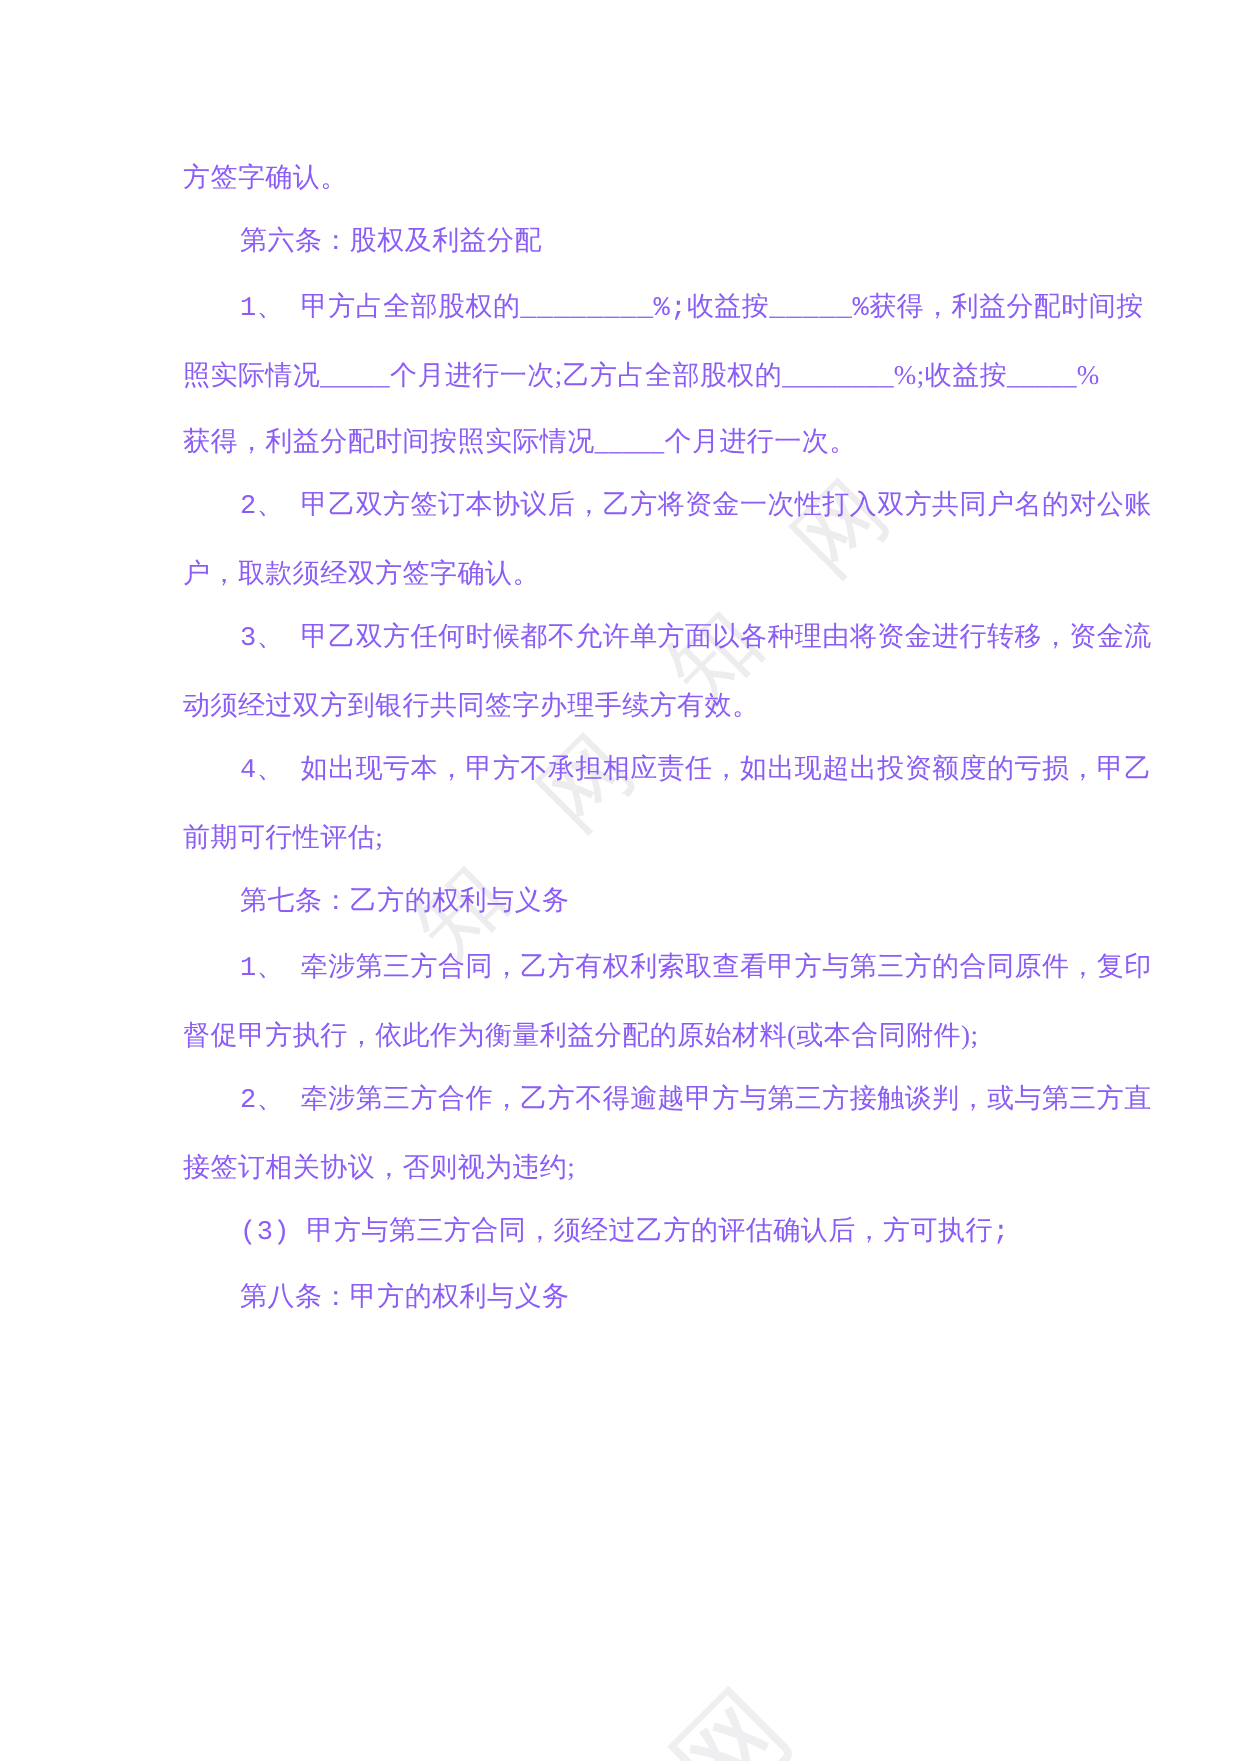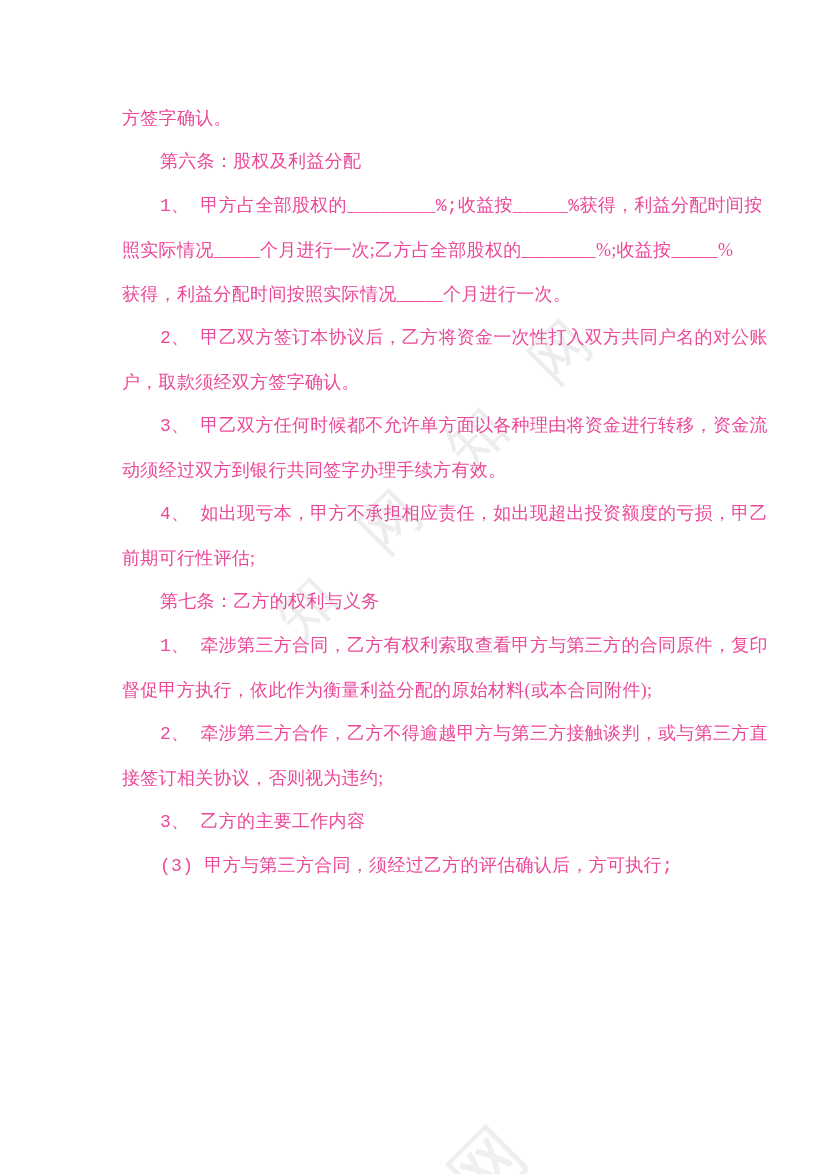--- a/index.html
+++ b/index.html
@@ -12,21 +12,21 @@
   }
   .doc {
     position: absolute;
     left: 122px; top: 96px; width: 596px;
   }
   .doc-line {
     font-size: 18px;
     line-height: 44px;
     height: 44px;
     white-space: nowrap;
-    color: #ec4899;
+    color: #8b5cf6;
     letter-spacing: 0.3px;
   }
   .doc-line.indent { padding-left: 38px; font-family: Liberation Mono, monospace; }
   .wm-diagonal {
     position: absolute;
     left: 258px; top: 600px;
     transform: rotate(-45deg);
     transform-origin: 0 0;
     font-size: 58px;
     letter-spacing: 62px;
@@ -64,15 +64,15 @@
     <div class="doc-line">户，取款须经双方签字确认。</div>
     <div class="doc-line indent">3、 甲乙双方任何时候都不允许单方面以各种理由将资金进行转移，资金流</div>
     <div class="doc-line">动须经过双方到银行共同签字办理手续方有效。</div>
     <div class="doc-line indent">4、 如出现亏本，甲方不承担相应责任，如出现超出投资额度的亏损，甲乙</div>
     <div class="doc-line">前期可行性评估;</div>
     <div class="doc-line indent">第七条：乙方的权利与义务</div>
     <div class="doc-line indent">1、 牵涉第三方合同，乙方有权利索取查看甲方与第三方的合同原件，复印</div>
     <div class="doc-line">督促甲方执行，依此作为衡量利益分配的原始材料(或本合同附件);</div>
     <div class="doc-line indent">2、 牵涉第三方合作，乙方不得逾越甲方与第三方接触谈判，或与第三方直</div>
     <div class="doc-line">接签订相关协议，否则视为违约;</div>
-    <div class="doc-line indent">3、 乙方的主要工作内容</div>
     <div class="doc-line indent">(3) 甲方与第三方合同，须经过乙方的评估确认后，方可执行;</div>
+    <div class="doc-line indent">第八条：甲方的权利与义务</div>
   </div>
 
 </body></html>

